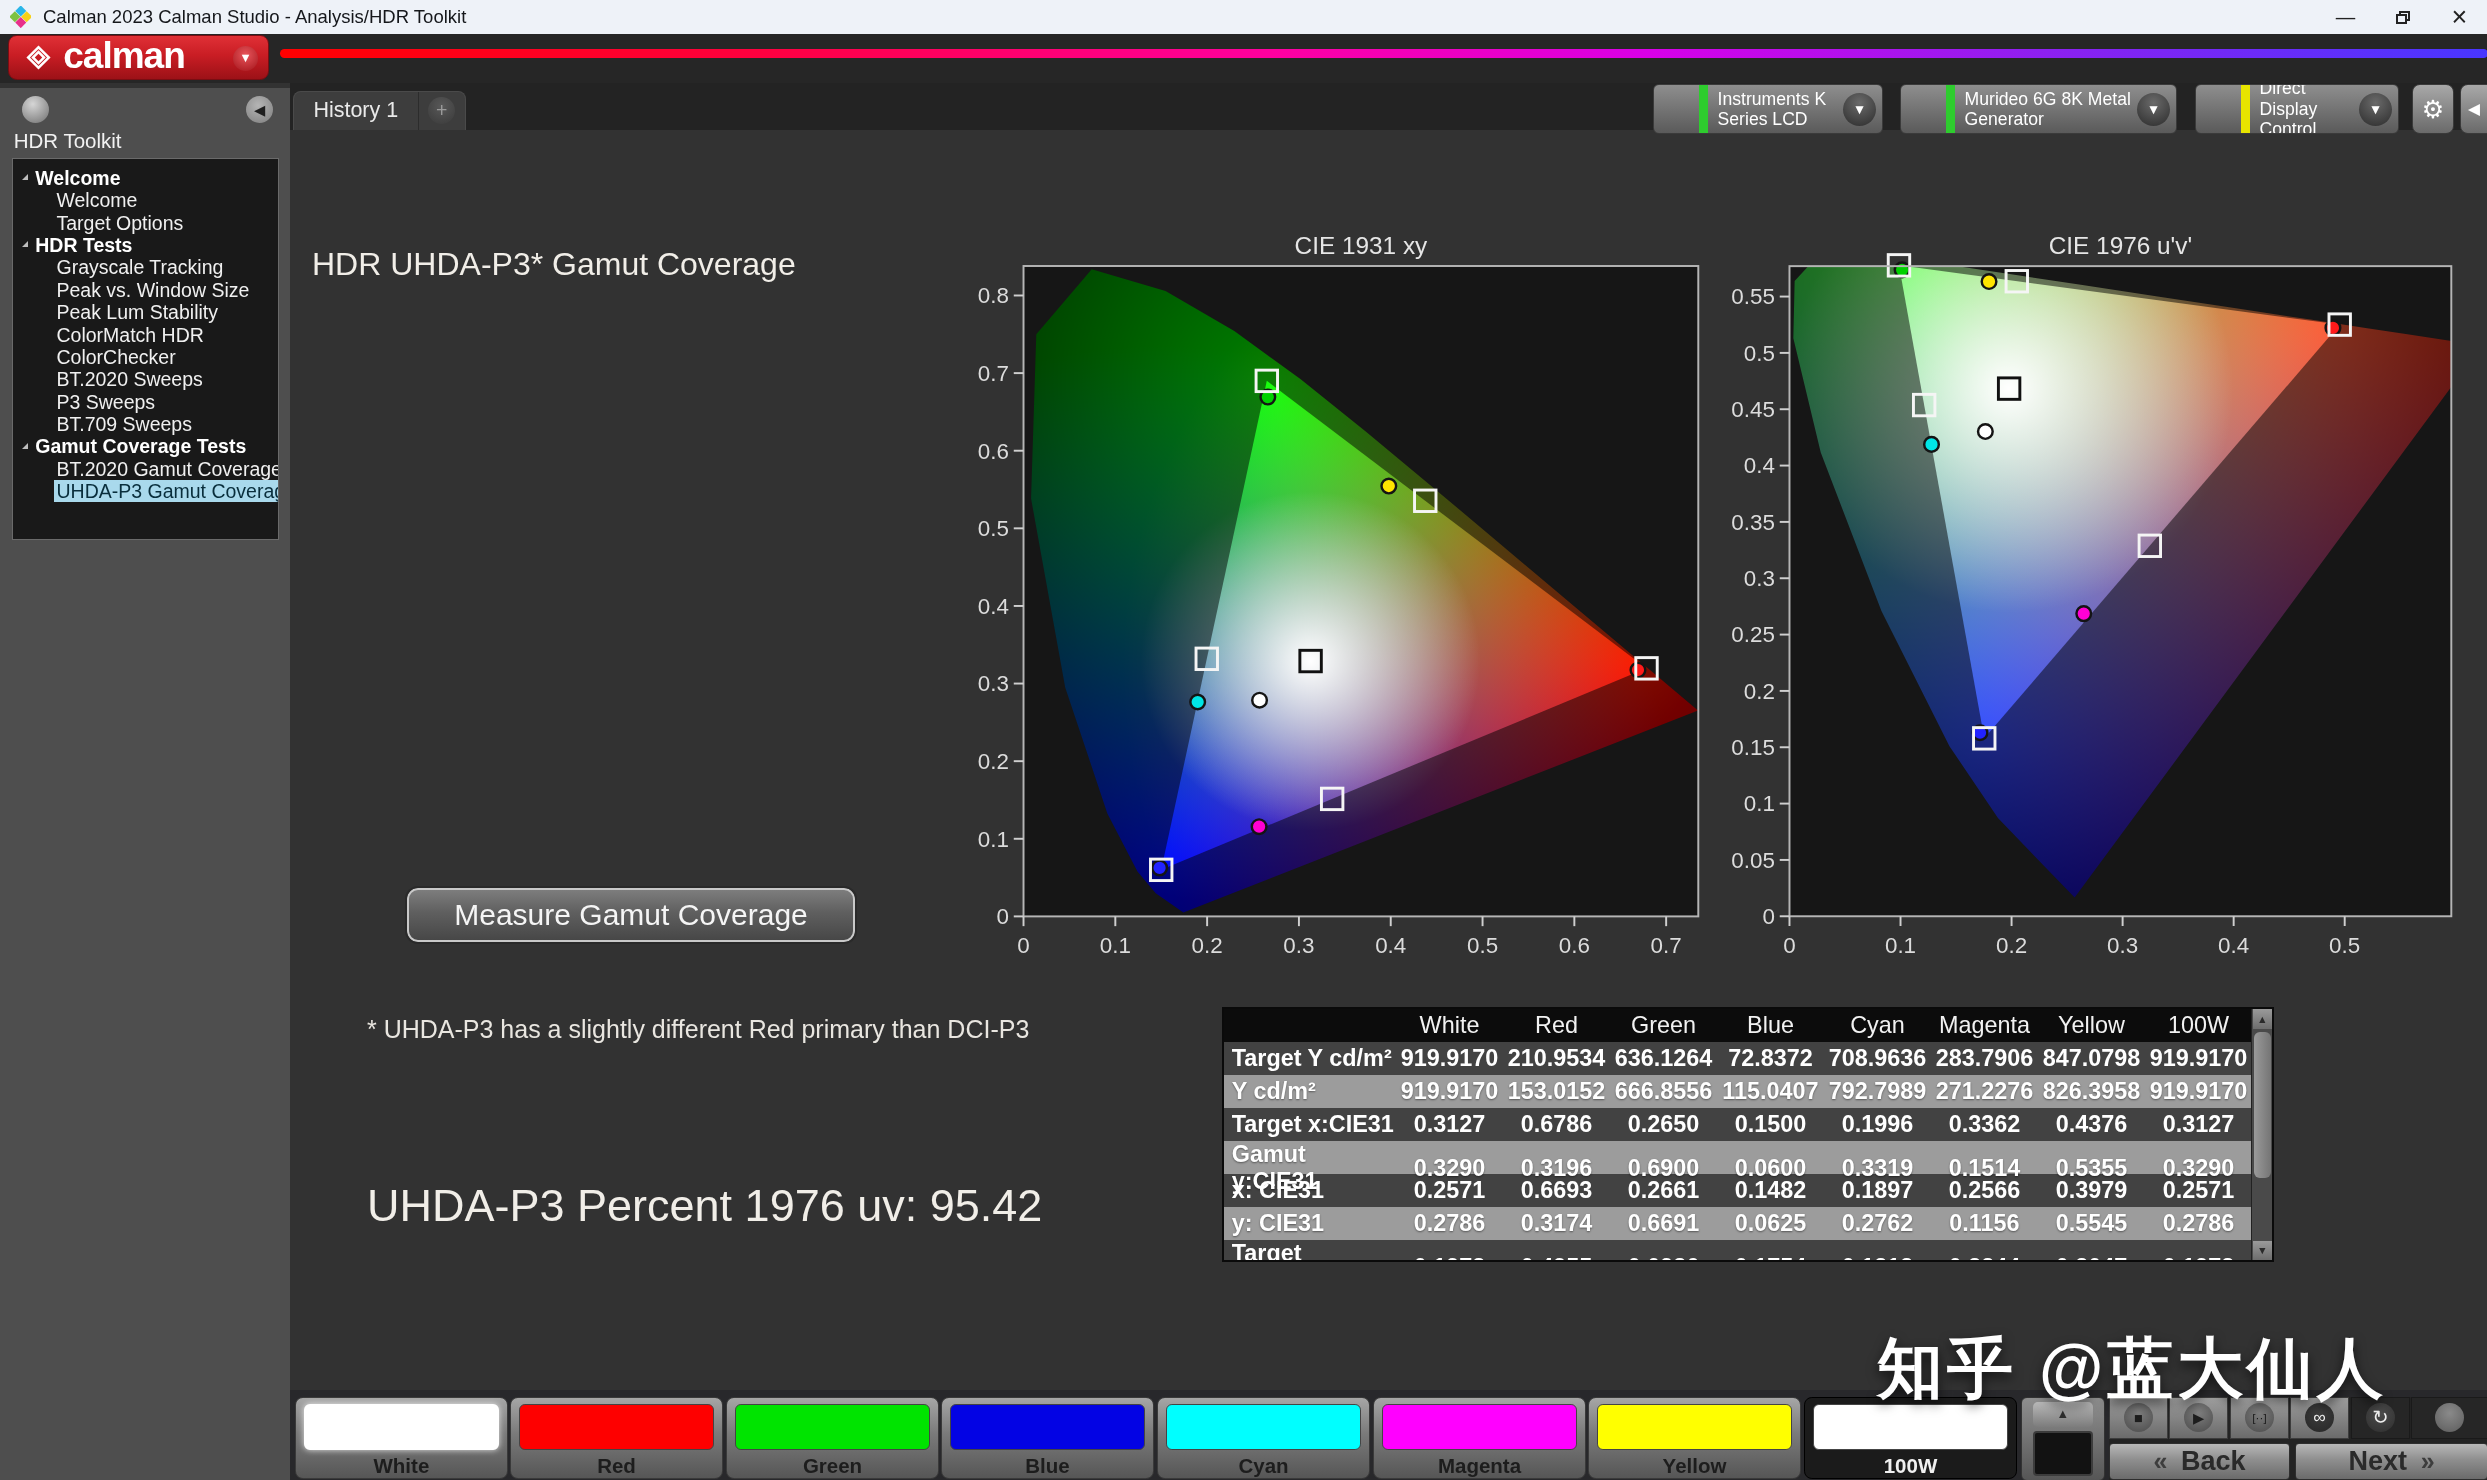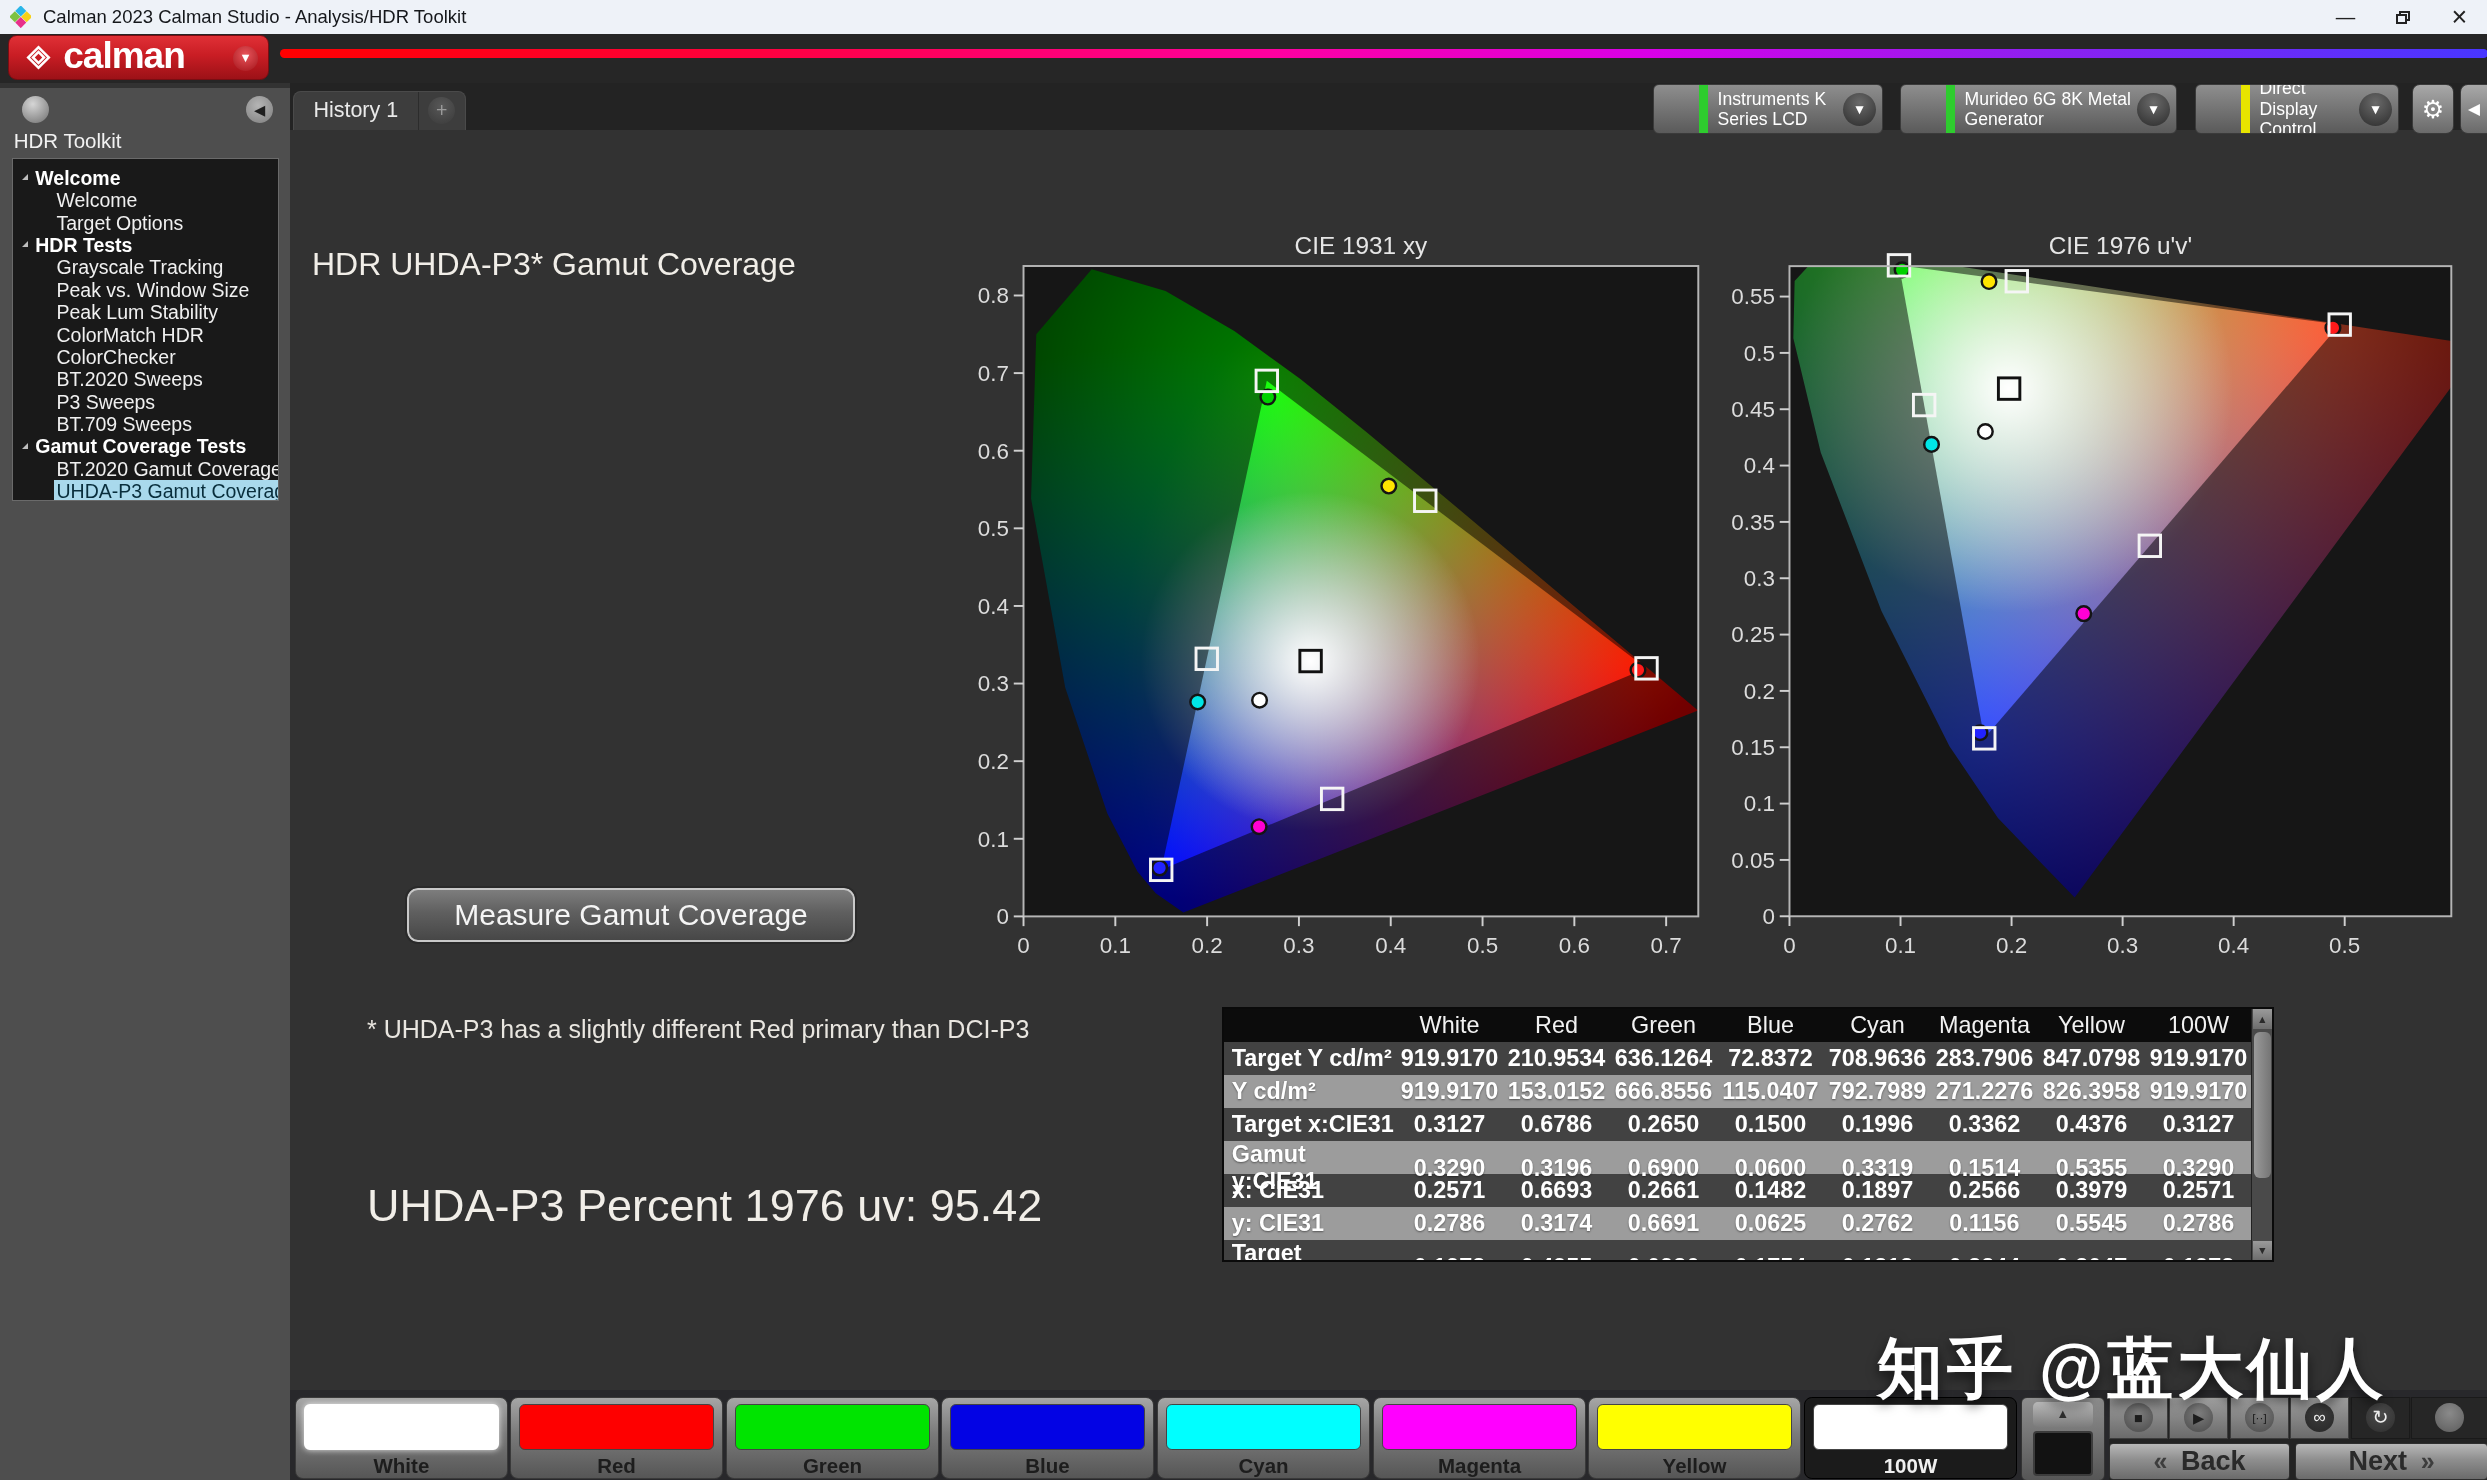--- a/index.html
+++ b/index.html
@@ -41,21 +41,21 @@
   .dropdown .stripe { width:8.8px; height:100%; }
   .dropdown .dtext { flex:1; color:#fff; font-size:17.6px; line-height:20.5px; padding:0 5.9px 0 9.8px; }
   .dd-arrow { width:33px; height:33px; margin-right:5.9px; border-radius:50%; background:radial-gradient(circle at 50% 30%,#6a6a6a,#2c2c2c); color:#fff; font-size:13.7px; display:flex; align-items:center; justify-content:center; flex:none; }
   .sq-btn { position:absolute; top:1px; height:50px; border-radius:7.8px; background:linear-gradient(180deg,#a8a8a8,#6a6a6a); border:1px solid #3a3a3a; color:#fff; display:flex; align-items:center; justify-content:center; }
 
   
   .sidebar { position:absolute; left:0; top:88px; width:290px; height:1393px; background:#4e4e4e; }
   .round-btn { position:absolute; left:21.5px; top:7.8px; width:27px; height:27px; border-radius:50%; background:radial-gradient(circle at 40% 30%,#d6d6d6,#6f6f6f); }
   .collapse-btn { position:absolute; left:246px; top:7.8px; width:27px; height:27px; border-radius:50%; background:radial-gradient(circle at 45% 35%,#b5b5b5,#7e7e7e); display:flex; align-items:center; justify-content:center; color:#1e1e1e; font-size:14.6px; }
   .sb-title { position:absolute; left:13.7px; top:41px; color:#f2f2f2; font-size:20.5px; }
-  .treebox { position:absolute; left:11.7px; top:70px; width:267px; height:343px; background:#191919; border:1px solid #6a6a6a; padding:7.8px 0 0 5.9px; overflow:hidden; }
+  .treebox { position:absolute; left:11.7px; top:70px; width:267px; height:382px; background:#191919; border:1px solid #6a6a6a; padding:7.8px 0 0 5.9px; overflow:hidden; }
   .tgroup { display:flex; align-items:center; color:#fff; font-weight:bold; font-size:19.5px; height:22.4px; cursor:default; }
   .tgroup .tri { width:0; height:0; border-bottom:6.8px solid #bdbdbd; border-left:6.8px solid transparent; margin:0 6.8px 2px 3.9px; }
   .titem { color:#f0f0f0; font-size:19.5px; height:22.4px; line-height:22.4px; padding-left:35px; white-space:nowrap; cursor:default; }
   .titem span { padding:0 2.9px; }
   .titem.sel span { background:#a9d9ec; color:#092e3c; }
 
   
   .heading { position:absolute; left:312px; top:246px; color:#f1eee8; font-size:32px; }
   .measure-btn { position:absolute; left:407px; top:888px; width:448px; height:54px; border-radius:11px;
       background:linear-gradient(180deg,#7d7d7d 0%,#5f5f5f 45%,#474747 100%); border:2px solid #c9c9c9; outline:2px solid #2a2a2a;

